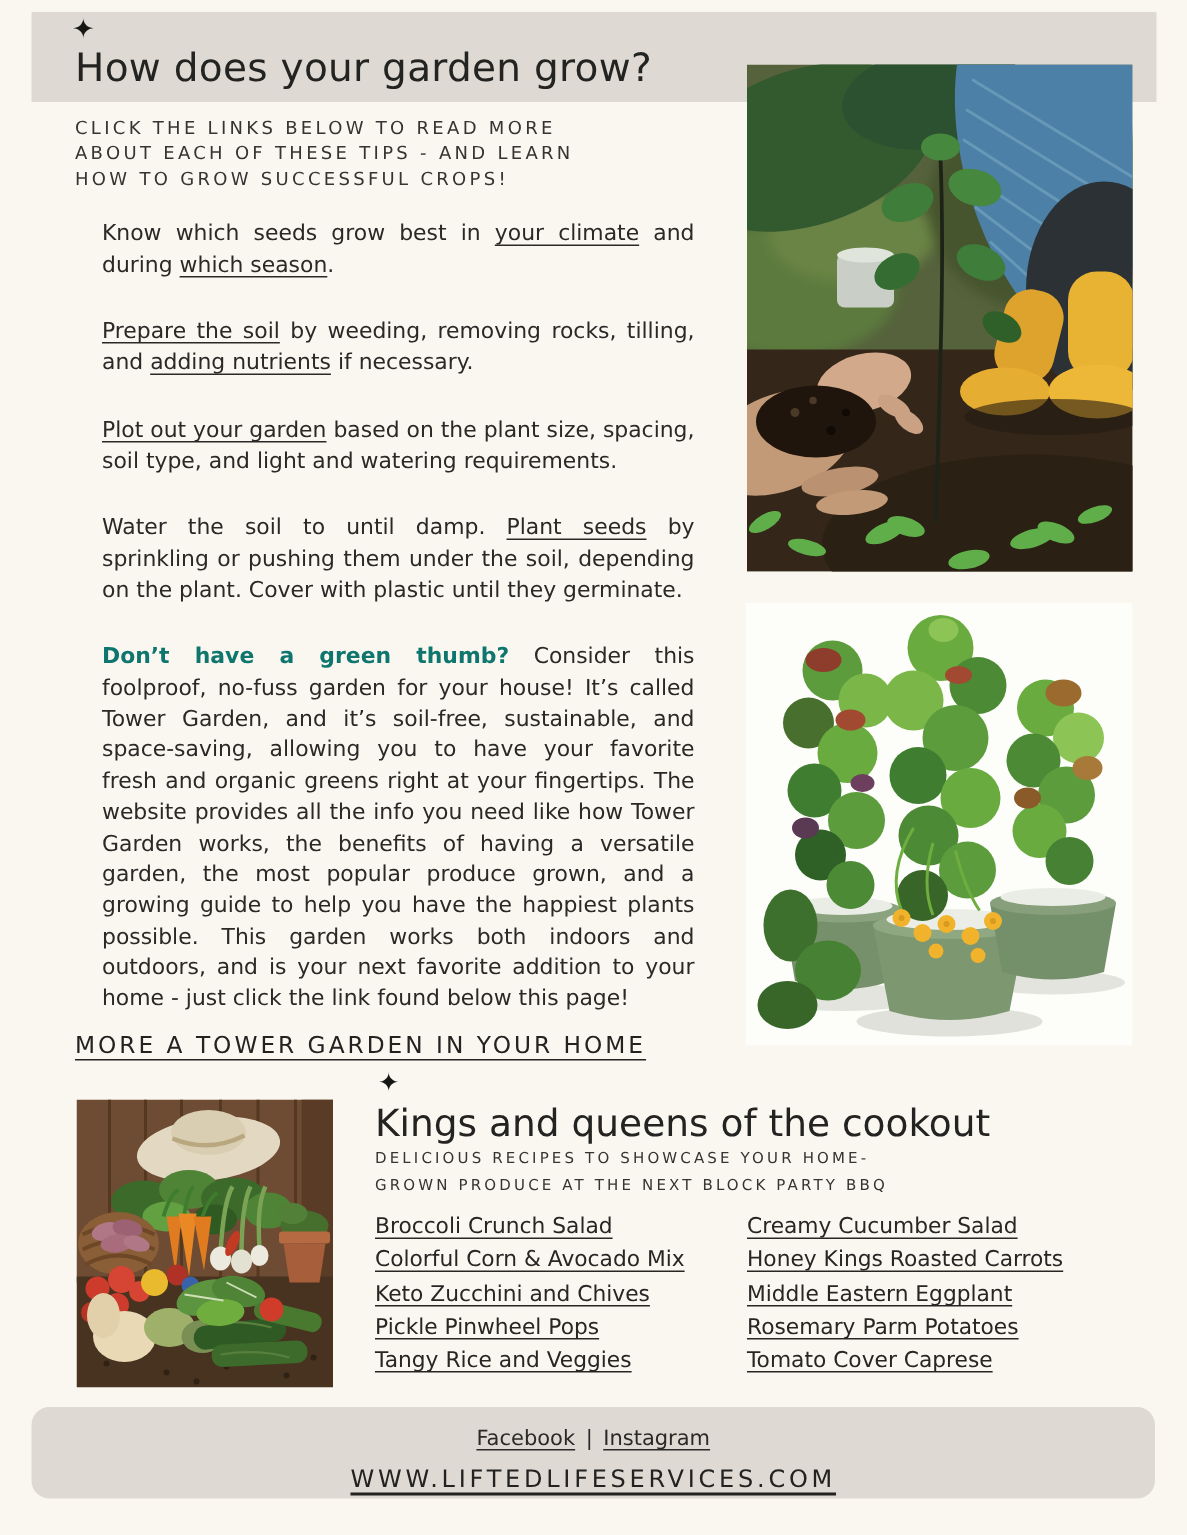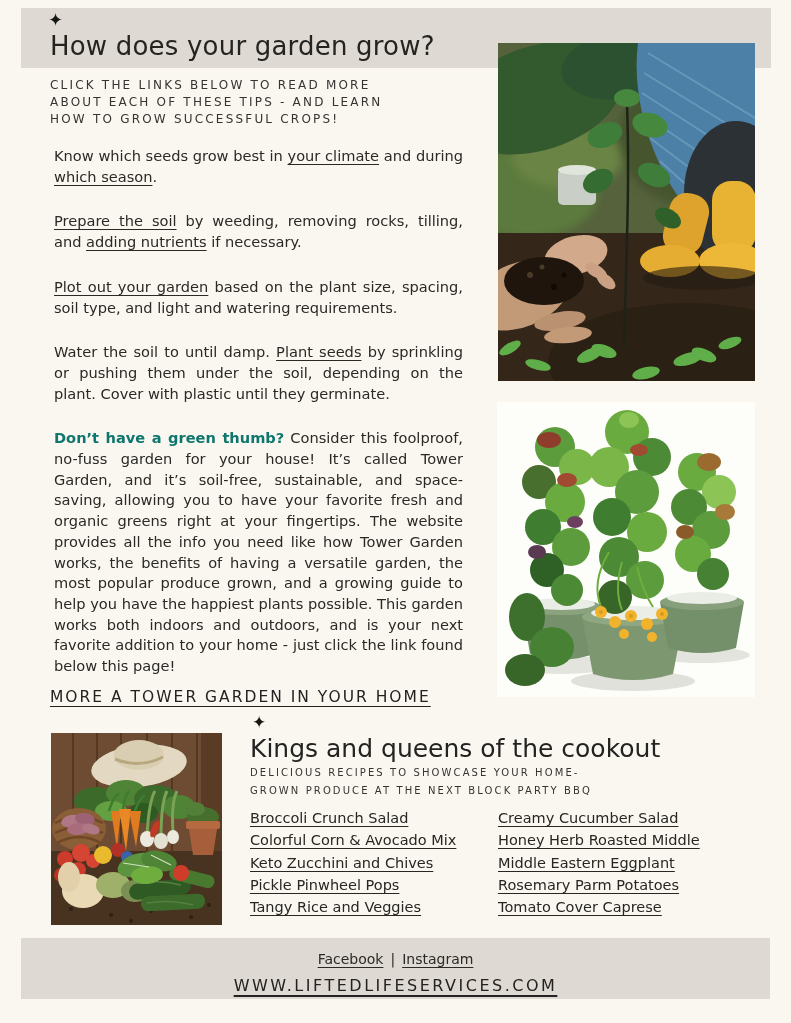--- a/index.html
+++ b/index.html
@@ -3,34 +3,34 @@
 <meta charset="utf-8">
 <style>
   html,body{margin:0;padding:0;background:#faf7f1;}
   .page{
     position:relative;width:791px;height:1023px;overflow:hidden;
     background:#faf7f1;color:#262522;
     font-family:"DejaVu Sans","Liberation Sans",sans-serif;
   }
   .band{position:absolute;background:#dedad3;}
   .band-top{left:21px;top:8px;width:750px;height:60px;}
-  .band-footer{left:21px;top:938px;width:749px;height:61px;text-align:center;}
+  .band-footer{left:21px;top:938px;width:749px;height:61px;text-align:center;border-radius:12px;}
 
   .sparkle{position:absolute;font-size:18px;line-height:18px;color:#161613;}
   .sparkle-1{left:48px;top:11px;}
   .sparkle-2{position:static;display:block;margin:0 0 2px 2px;font-size:17px;line-height:20px;}
 
   .title-1{position:absolute;left:50px;top:31px;font-size:26px;line-height:30px;
     letter-spacing:.2px;color:#232321;white-space:nowrap;}
   .subtitle-1{position:absolute;left:50px;top:77px;font-size:12px;line-height:17px;
     letter-spacing:2.2px;color:#353431;}
 
   .body-col{position:absolute;left:50px;top:146px;width:413px;
     font-size:14.6px;line-height:20.7px;text-align:justify;color:#2a2926;}
-  .body-col p{margin:0 0 24px 4px;}
+  .body-col p{margin:0 0 24px 18px;}
   .u{text-decoration:underline;text-underline-offset:3px;text-decoration-thickness:1.1px;}
   .b{font-weight:700;color:#0f766e;}
 
   .tower-link{position:absolute;left:50px;top:688px;font-size:15.5px;letter-spacing:2px;
     color:#232220;text-decoration:underline;text-underline-offset:4px;
     text-decoration-thickness:1.4px;white-space:nowrap;cursor:pointer;}
 
   .photo{position:absolute;display:block;}
   .photo-1{left:498px;top:43px;width:257px;height:338px;}
   .photo-2{left:497px;top:402px;width:258px;height:295px;}
@@ -236,21 +236,21 @@
     <div class="recipes">
       <div class="recipe-col recipe-col-1">
           <a class="rlink">Broccoli Crunch Salad</a>
           <a class="rlink">Colorful Corn &amp; Avocado Mix</a>
           <a class="rlink">Keto Zucchini and Chives</a>
           <a class="rlink">Pickle Pinwheel Pops</a>
           <a class="rlink">Tangy Rice and Veggies</a>
         </div>
       <div class="recipe-col recipe-col-2">
           <a class="rlink">Creamy Cucumber Salad</a>
-          <a class="rlink">Honey Herb Roasted Middle</a>
+          <a class="rlink">Honey Kings Roasted Carrots</a>
           <a class="rlink">Middle Eastern Eggplant</a>
           <a class="rlink">Rosemary Parm Potatoes</a>
           <a class="rlink">Tomato Cover Caprese</a>
         </div>
     </div>
   </div>
 
   <svg class="photo photo-3" viewBox="0 0 171 192" aria-hidden="true">
     <rect width="171" height="122" fill="#6e4c33"></rect>
     <g stroke="#54381f" stroke-width="2">

